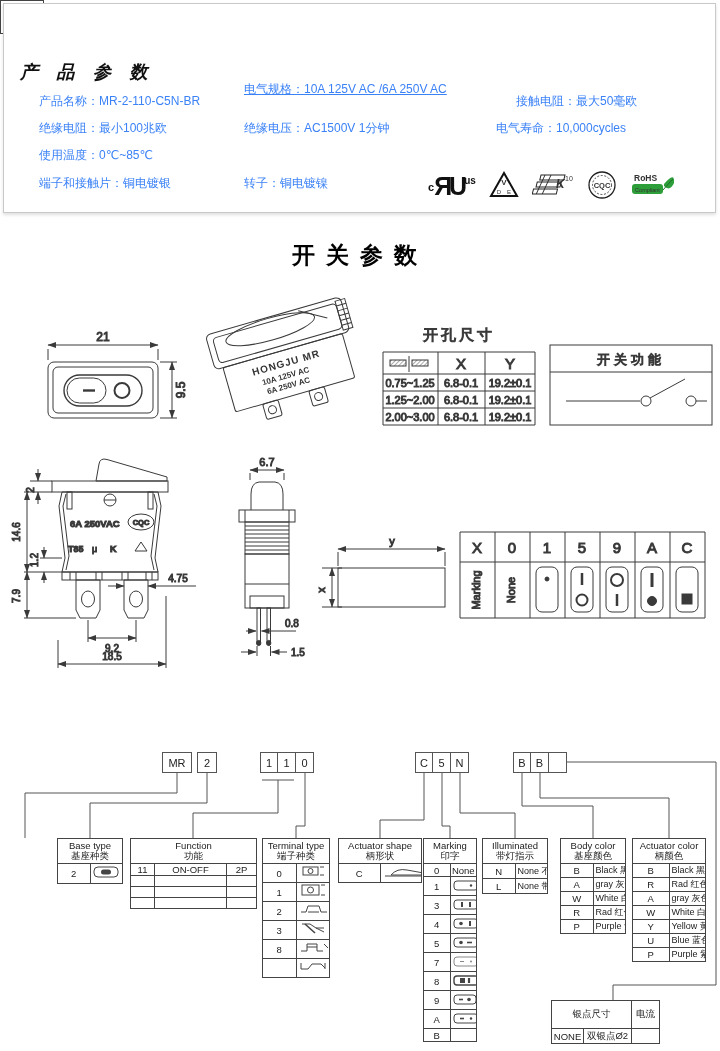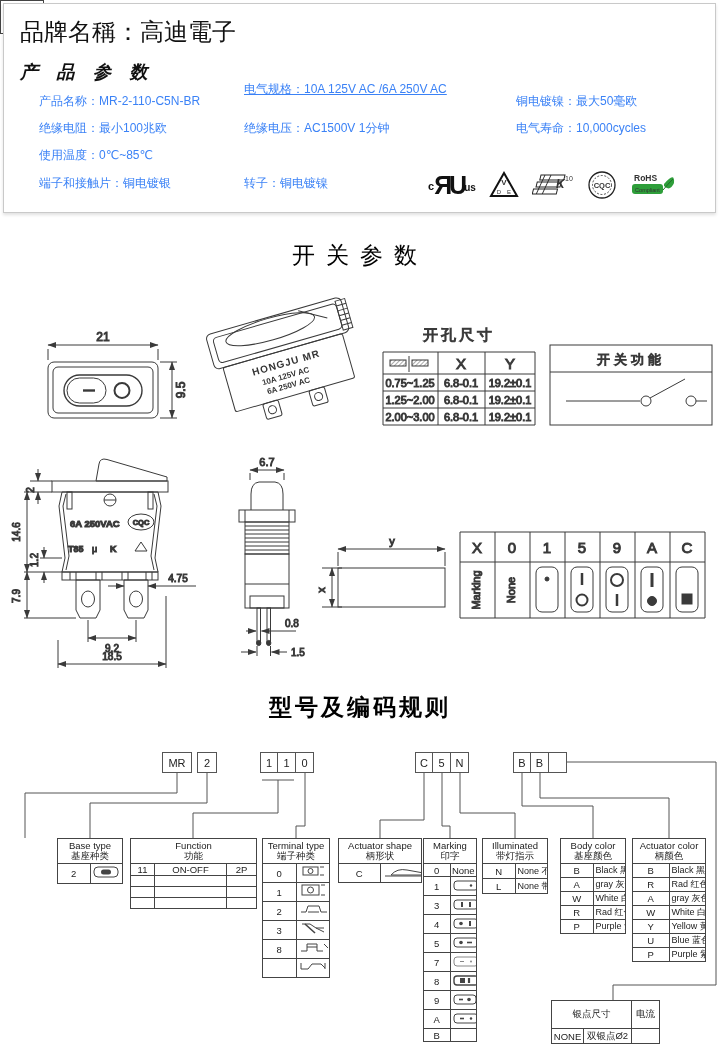--- a/index.html
+++ b/index.html
@@ -9,23 +9,23 @@
   
   .top-box{left:3px;top:3px;width:711px;height:208px;border:1px solid #c9c9c9;box-shadow:0 2px 3px rgba(0,0,0,.12);background:#fff;}
   .brand{left:16px;top:12px;font-size:24px;font-weight:500;color:#111;}
   .script-title{left:16px;top:56px;font-size:18px;font-weight:bold;font-style:italic;font-family:"Liberation Serif","DejaVu Serif",serif;letter-spacing:7px;color:#111;}
   .param{font-size:12px;color:#3b82f6;white-space:nowrap;}
   
   .certs{left:424px;top:158px;width:286px;height:46px;display:flex;align-items:center;gap:13px;}
   .ul-mark{display:flex;align-items:flex-end;color:#111;}
   .ul-c{font-size:11px;font-weight:bold;margin-bottom:3px;}
   .ul-ru{font-size:25px;font-weight:900;letter-spacing:-3px;line-height:.8;}
-  .ul-us{font-size:10px;font-weight:bold;margin-bottom:2px;}
+  .ul-us{font-size:10px;font-weight:bold;margin-bottom:10px;}
   
-  .h-switch{left:0;top:240px;width:720px;text-align:center;font-size:23px;font-weight:normal;letter-spacing:11px;color:#000;}
+  .h-switch{left:0;top:240px;width:720px;text-align:center;font-size:23px;font-weight:bold;letter-spacing:11px;color:#000;}
   .h-coding{left:0;top:692px;width:720px;text-align:center;font-size:23px;font-weight:bold;letter-spacing:3px;color:#000;}
   svg text{fill:#333;font-family:"Liberation Sans","DejaVu Sans",sans-serif;}
   
   .code-box{position:absolute;top:752px;height:21px;border:1px solid #555;background:#fff;display:flex;align-items:center;justify-content:center;font-size:11px;color:#222;box-sizing:border-box;}
   .code-row{position:absolute;top:752px;height:21px;display:flex;}
   .code-cell{width:18px;height:21px;border:1px solid #555;border-left:none;display:flex;align-items:center;justify-content:center;font-size:11px;box-sizing:border-box;background:#fff;}
   .code-cell:first-child{border-left:1px solid #555;}
   
   table.ct{border-collapse:collapse;table-layout:fixed;background:#fff;}
   table.ct td,table.ct th{border:1px solid #444;padding:0;text-align:center;vertical-align:middle;font-weight:normal;overflow:hidden;white-space:nowrap;}
@@ -33,30 +33,29 @@
   .ct .cd{font-size:9.5px;}
   .ct .lb{font-size:9px;text-align:left;padding-left:2px;}
   .model-box{left:3px;top:838px;width:44px;height:34px;border:1px solid #444;text-align:center;font-size:10px;line-height:12px;padding-top:4px;box-sizing:border-box;background:#fff;}
 </style>
 </head>
 <body>
 
 <div id="page">
 
   <div class="abs top-box">
-    <div class="abs brand">品牌名稱：高迪電子</div>
     <div class="abs script-title">产 品 参 数</div>
 
     <div class="abs param" style="left:35px;top:89px;">产品名称：MR-2-110-C5N-BR</div>
     <div class="abs param" style="left:240px;top:77px;text-decoration:underline;">电气规格：10A 125V AC /6A 250V AC</div>
-    <div class="abs param" style="left:512px;top:89px;">铜电镀镍：最大50毫欧</div>
+    <div class="abs param" style="left:512px;top:89px;">接触电阻：最大50毫欧</div>
 
     <div class="abs param" style="left:35px;top:116px;">绝缘电阻：最小100兆欧</div>
     <div class="abs param" style="left:240px;top:116px;">绝缘电压：AC1500V 1分钟</div>
-    <div class="abs param" style="left:512px;top:116px;">电气寿命：10,000cycles</div>
+    <div class="abs param" style="left:492px;top:116px;">电气寿命：10,000cycles</div>
 
     <div class="abs param" style="left:35px;top:143px;">使用温度：0℃~85℃</div>
 
     <div class="abs param" style="left:35px;top:171px;">端子和接触片：铜电镀银</div>
     <div class="abs param" style="left:240px;top:171px;">转子：铜电镀镍</div>
 
     <div class="abs certs">
       <div class="ul-mark">
         <span class="ul-c">c</span>
           <span class="ul-ru">ЯU</span>
@@ -325,21 +324,20 @@
       <text x="547" y="553" font-size="15" text-anchor="middle">1</text>
       <text x="582" y="553" font-size="15" text-anchor="middle">5</text>
       <text x="617" y="553" font-size="15" text-anchor="middle">9</text>
       <text x="652" y="553" font-size="15" text-anchor="middle">A</text>
       <text x="687" y="553" font-size="15" text-anchor="middle">C</text>
       <text x="480" y="590" font-size="11" text-anchor="middle" transform="rotate(-90 480 590)">Marking</text>
       <text x="515" y="590" font-size="11" text-anchor="middle" transform="rotate(-90 515 590)">None</text>
     </g>
   </svg>
 
-  <div class="abs h-coding">型号及编码规则</div>
 
   <svg class="abs" style="left:0;top:740px;" width="720" height="280" viewBox="0 740 720 280">
     <g fill="none" stroke="#555" stroke-width="1">
       <path d="M177,773 V793 H25 V838"></path>
       <path d="M207,773 V803 H90 V838"></path>
       <line x1="262" y1="780" x2="294" y2="780"></line>
       <path d="M278,780 V813 H193 V838"></path>
       <path d="M305,773 V826 H296 V838"></path>
       <path d="M424,773 V820 H380 V838"></path>
       <path d="M442,773 V826 H450 V838"></path>

